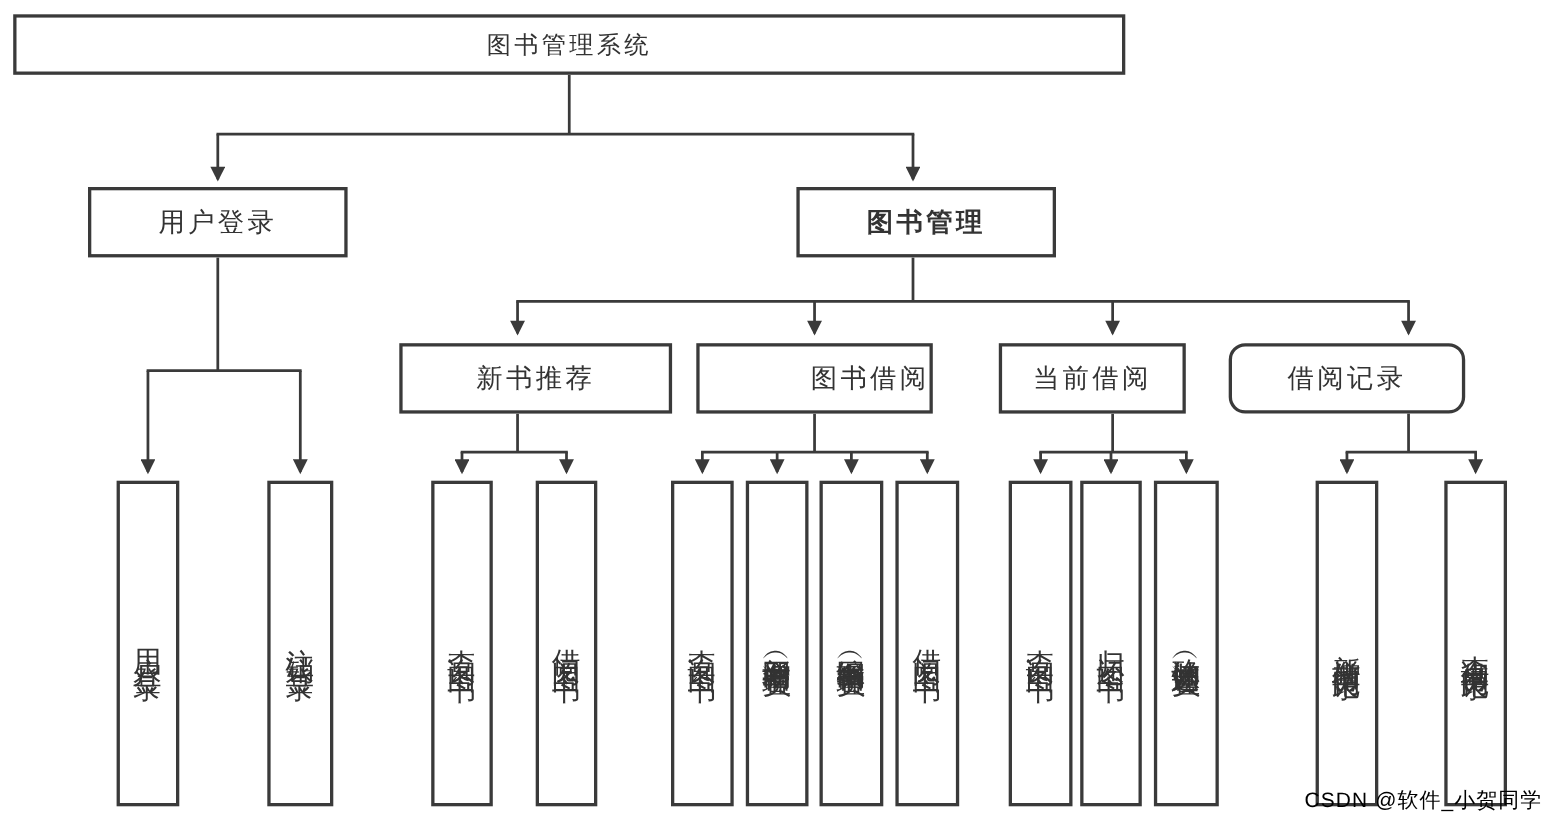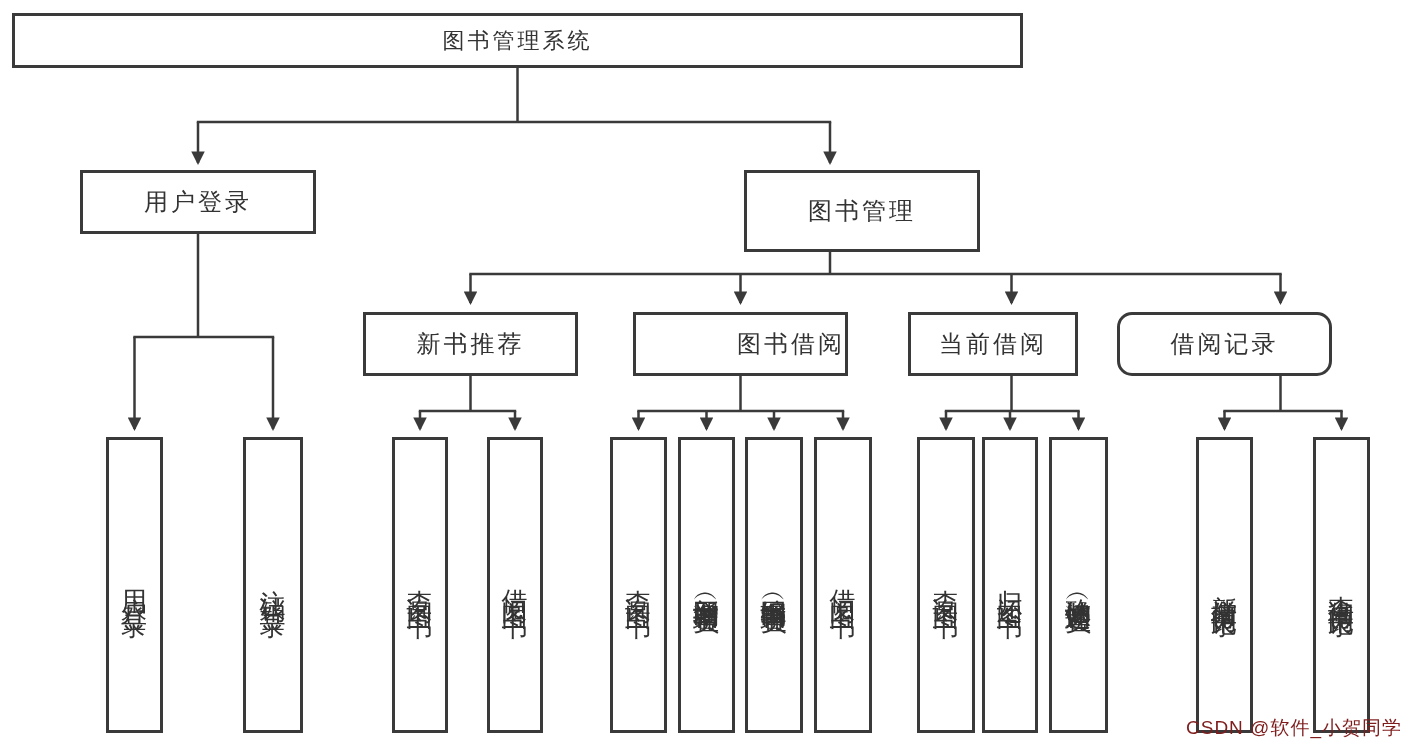--- a/index.html
+++ b/index.html
@@ -16,21 +16,21 @@
   .hnode.root{font-size:22px;}
   .leaf{
     position:absolute;box-sizing:border-box;background:#ffffff;
     border:3px solid #3a3a3a;top:437px;height:296px;
     display:flex;align-items:center;justify-content:center;
     font-size:26px;color:#333333;
   }
   .vtext{writing-mode:vertical-rl;text-orientation:mixed;line-height:1;}
   .watermark{
     position:absolute;left:1186px;top:715px;z-index:5;
-    font-size:19px;letter-spacing:1px;color:#7f1d1d;white-space:nowrap;
+    font-size:19px;letter-spacing:1px;color:#000000;white-space:nowrap;
   }
 </style>
 </head>
 <body>
 
 <div class="canvas">
 
   <svg class="connectors" viewBox="0 0 1405 747" xmlns="http://www.w3.org/2000/svg">
     <defs>
       <marker id="arr" viewBox="0 0 10 10" refX="8.5" refY="5" markerWidth="6.5" markerHeight="5.4" orient="auto">
@@ -81,25 +81,25 @@
     </g>
   </svg>
 
   <div class="hnode root" style="left:12px;top:13px;width:1011px;height:55px;">
     <span>图书管理系统</span>
   </div>
 
   <div class="hnode" style="left:80px;top:170px;width:236px;height:64px;">
     <span>用户登录</span>
   </div>
-  <div class="hnode" style="left:744px;top:170px;width:236px;height:82px;">
+  <div class="hnode" style="left:724px;top:170px;width:236px;height:64px;font-weight:bold;">
     <span>图书管理</span>
   </div>
 
-  <div class="hnode" style="left:363px;top:312px;width:215px;height:64px;">
+  <div class="hnode" style="left:363px;top:312px;width:248px;height:64px;">
     <span>新书推荐</span>
   </div>
   <div class="hnode" style="left:633px;top:312px;width:215px;height:64px;justify-content:flex-end;">
     <span>图书借阅</span>
   </div>
   <div class="hnode" style="left:908px;top:312px;width:170px;height:64px;">
     <span>当前借阅</span>
   </div>
   <div class="hnode" style="left:1117px;top:312px;width:215px;height:64px;border-radius:15px;">
     <span>借阅记录</span>

